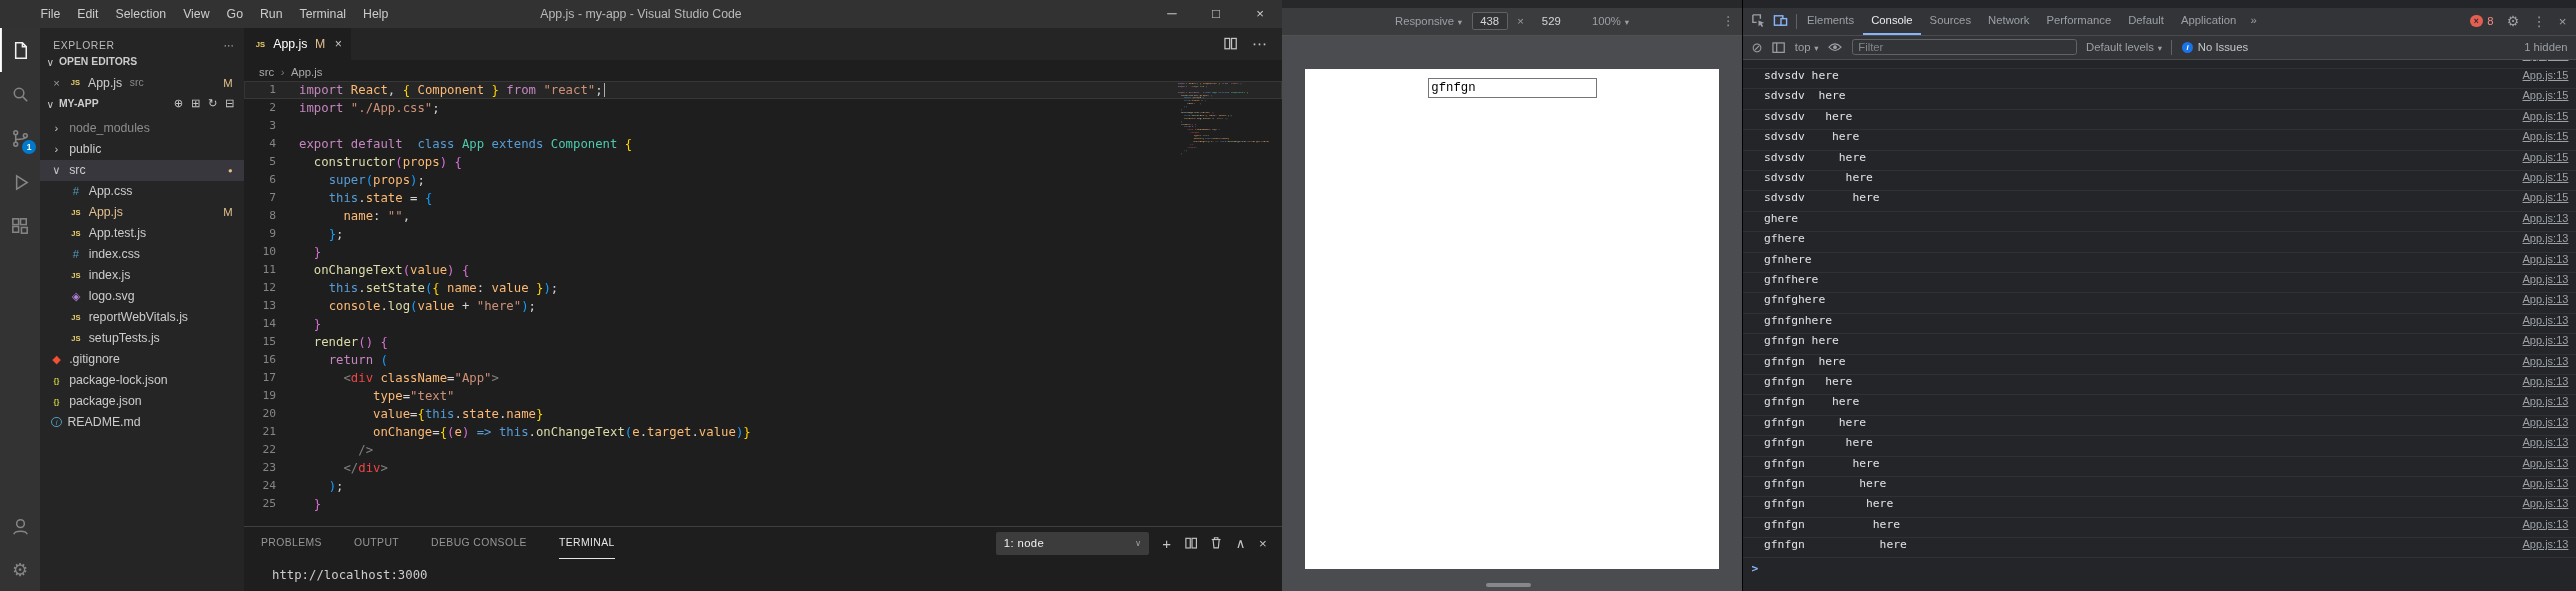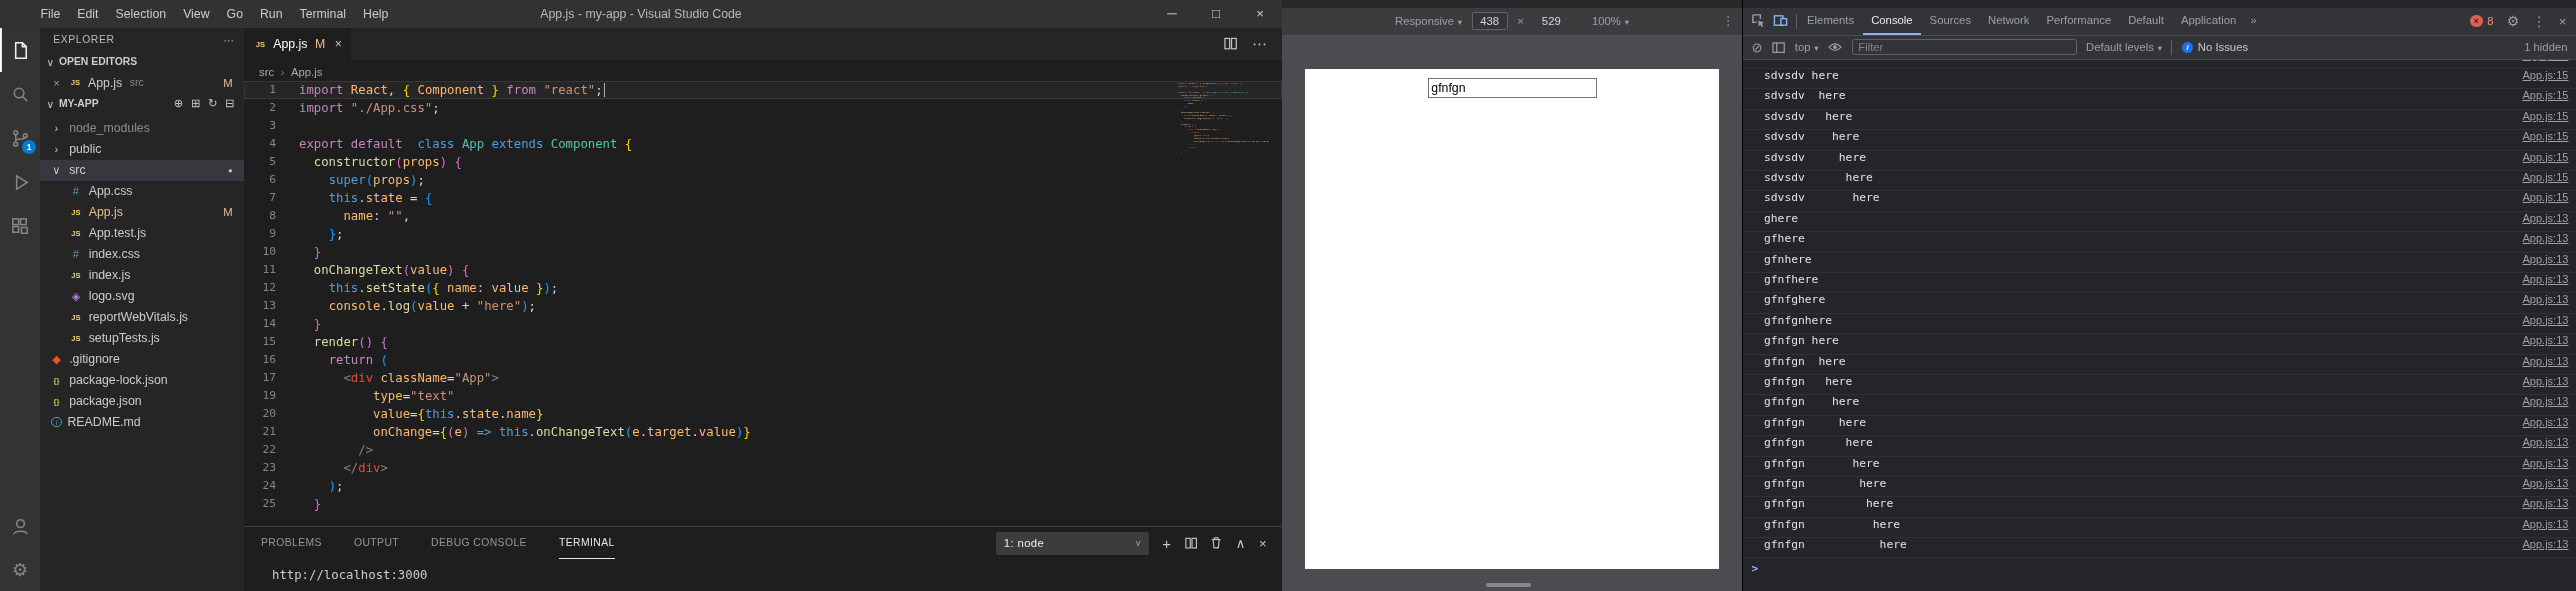--- a/index.html
+++ b/index.html
@@ -19,21 +19,21 @@
   .activitybar{position:absolute;left:0;top:28px;width:40px;bottom:0;background:#333333;display:flex;flex-direction:column;align-items:center}
   .act-icon{width:40px;height:44px;display:flex;align-items:center;justify-content:center;position:relative;color:#858585}
   .act-icon svg{stroke:#858585;fill:none;stroke-width:1.6}
   .act-icon.active svg{stroke:#f0f0f0}
   .act-icon.active{box-shadow:inset 1.9px 0 0 #ffffff}
   .act-spacer{flex:1}
   .scm-badge{position:absolute;right:3.8px;bottom:5.7px;background:#007acc;color:#fff;border-radius:50%;min-width:14px;height:14px;font-size:8.5px;line-height:14px;text-align:center;font-weight:bold}
   .gear-glyph{font-size:18px;color:#858585}
 
   .sidebar{position:absolute;left:40px;top:28px;width:204px;bottom:0;background:#252526;color:#cccccc;font-size:12.3px;overflow:hidden}
-  .side-header{height:23px;display:flex;align-items:center;padding:0 9.5px 0 13.2px;font-size:10.4px;letter-spacing:0.6px;color:#bbbbbb}
+  .side-header{height:23px;display:flex;align-items:flex-end;padding:0 9.5px 0 13.2px;font-size:10.4px;letter-spacing:0.6px;color:#bbbbbb}
   .side-header .sp{flex:1}
   .sec-header{height:21px;display:flex;align-items:center;font-weight:bold;font-size:10.4px;color:#cccccc;padding-left:3.8px;gap:1.9px}
   .sec-chev{width:13.2px;text-align:center;color:#c5c5c5;font-weight:normal}
   .sec-actions{margin-left:auto;display:flex;gap:7.6px;padding-right:9.5px;color:#c5c5c5;font-weight:normal;font-size:11.3px}
   .oe-item{height:21px;display:flex;align-items:center;padding-left:13.2px;gap:5.7px}
   .oe-close{color:#9a9a9a;font-size:11.3px;width:9.5px}
   .oe-desc{color:#8a8a8a;font-size:10.4px;margin-left:1.9px}
   .oe-badge{margin-left:auto;padding-right:11.3px;color:#e2c08d;font-size:11.3px}
   .tree{margin-top:3.8px}
   .tree-item{height:21px;display:flex;align-items:center;gap:5.7px}
@@ -80,21 +80,21 @@
   
   #chrome{position:absolute;left:1282px;top:0;width:1294px;height:592px;background:#4b4c4f}
   .topstrip{position:absolute;left:0;top:0;width:100%;height:7.6px;background:#26282a}
   .devicebar{position:absolute;left:0;top:7.6px;width:460px;height:28px;background:#3b3c3e;border-bottom:0.9px solid #505153;display:flex;align-items:center;justify-content:center;gap:9.5px;color:#9aa0a6;font-size:11.3px}
   .caret{font-size:8.5px;margin-left:3.8px;color:#9aa0a6}
   .dim-box{border:0.9px solid #5f6368;color:#d5d7da;padding:1.9px 7.6px;border-radius:1.9px;background:rgba(0,0,0,.12)}
   .dim-box.plain{border-color:transparent;background:transparent}
   .db-kebab{position:absolute;right:7.6px;color:#9aa0a6;font-size:12.3px}
   .viewport{position:absolute;left:0;top:36px;width:460px;bottom:0;background:#4b4c4f}
   .page{position:absolute;left:23px;top:33px;width:414px;height:500px;background:#ffffff}
-  .page-input{display:block;margin:8.5px auto 0;width:169px;height:20px;border:0.9px solid #767676;background:#fff;color:#000;font-size:12.3px;padding:0 2.8px;font-family:Liberation Sans, sans-serif}
+  .page-input{display:block;margin:8.5px auto 0;width:169px;height:20px;border:0.9px solid #767676;background:#fff;color:#000;font-size:12.3px;padding:0 2.8px;font-family:Liberation Mono, monospace}
   .hscroll{position:absolute;left:204px;bottom:4.7px;width:45px;height:4.7px;background:#86888b;border-radius:2.8px}
 
   .devtools{position:absolute;left:460px;top:0;right:0;height:592px;background:#242528;border-left:0.9px solid #000}
   .dt-tabs{position:absolute;left:0;top:7.6px;right:0;height:28px;background:#333438;border-bottom:0.9px solid #4a4b4f;display:flex;align-items:center;color:#9aa0a6;font-size:11.3px}
   .dt-lefticons{display:flex;align-items:center;gap:7.6px;padding:0 7.6px}
   .dt-lefticons svg{fill:none;stroke-width:1.5}
   .vsep{width:0.9px;height:15px;background:#5f6368}
   .dt-tabrow{display:flex;align-items:stretch;height:27.4px;margin-left:1.9px}
   .dt-tab{padding:0 8.5px;line-height:27.4px;white-space:nowrap}
   .dt-tab.active{color:#e8eaed;box-shadow:inset 0 -1.9px 0 #8ab4f8}

